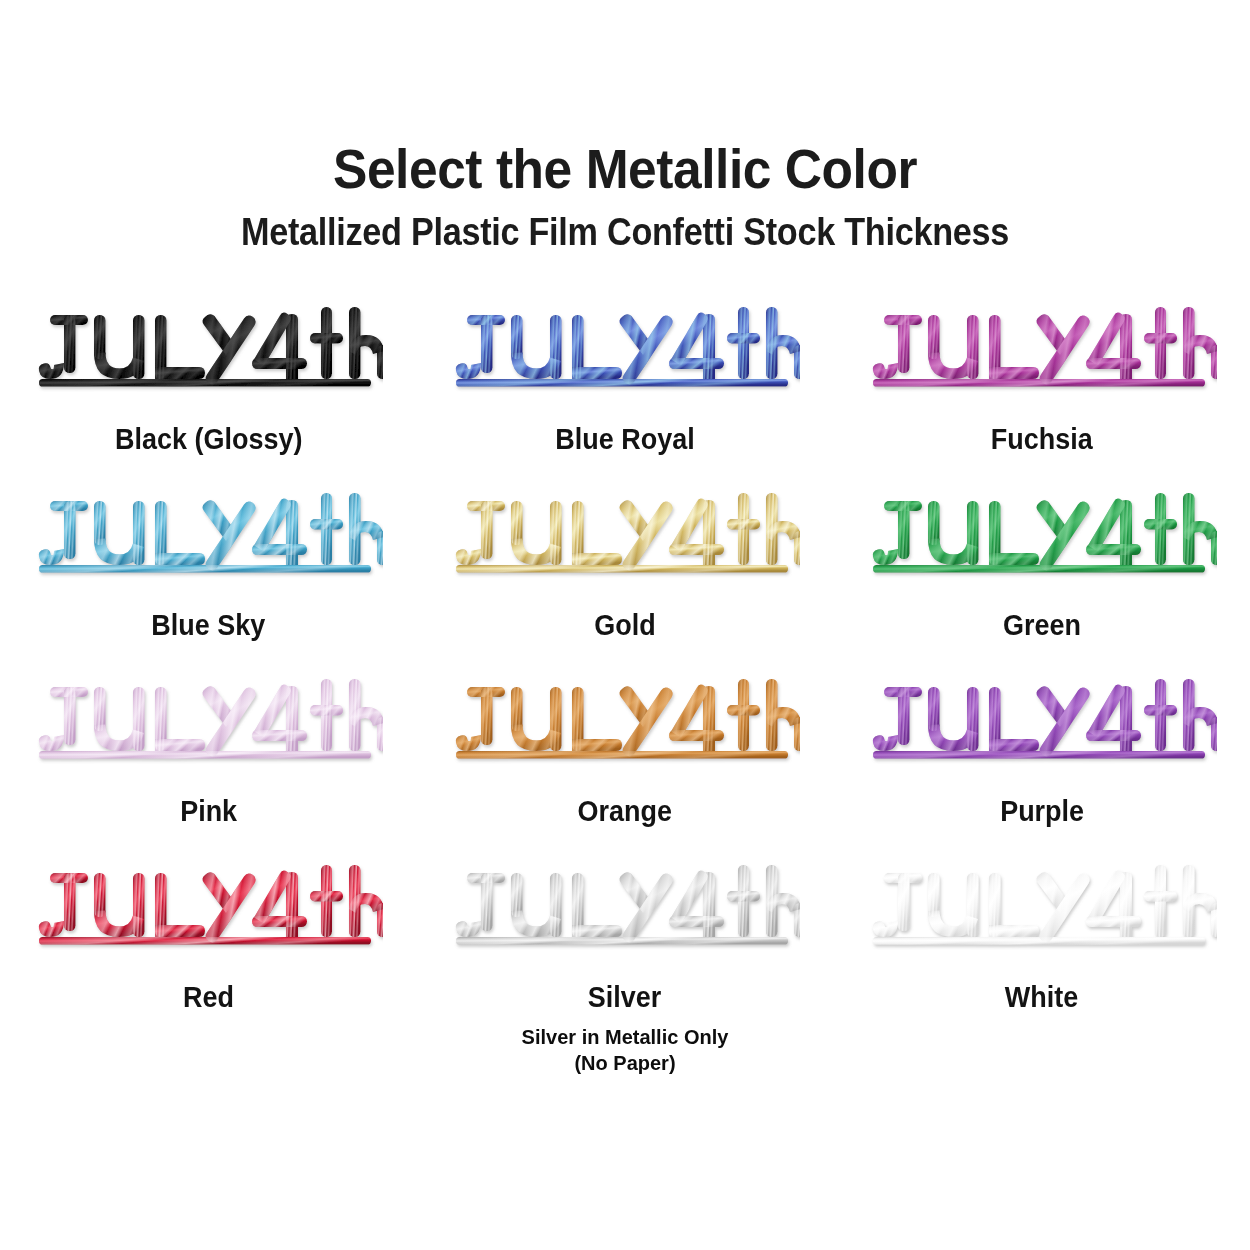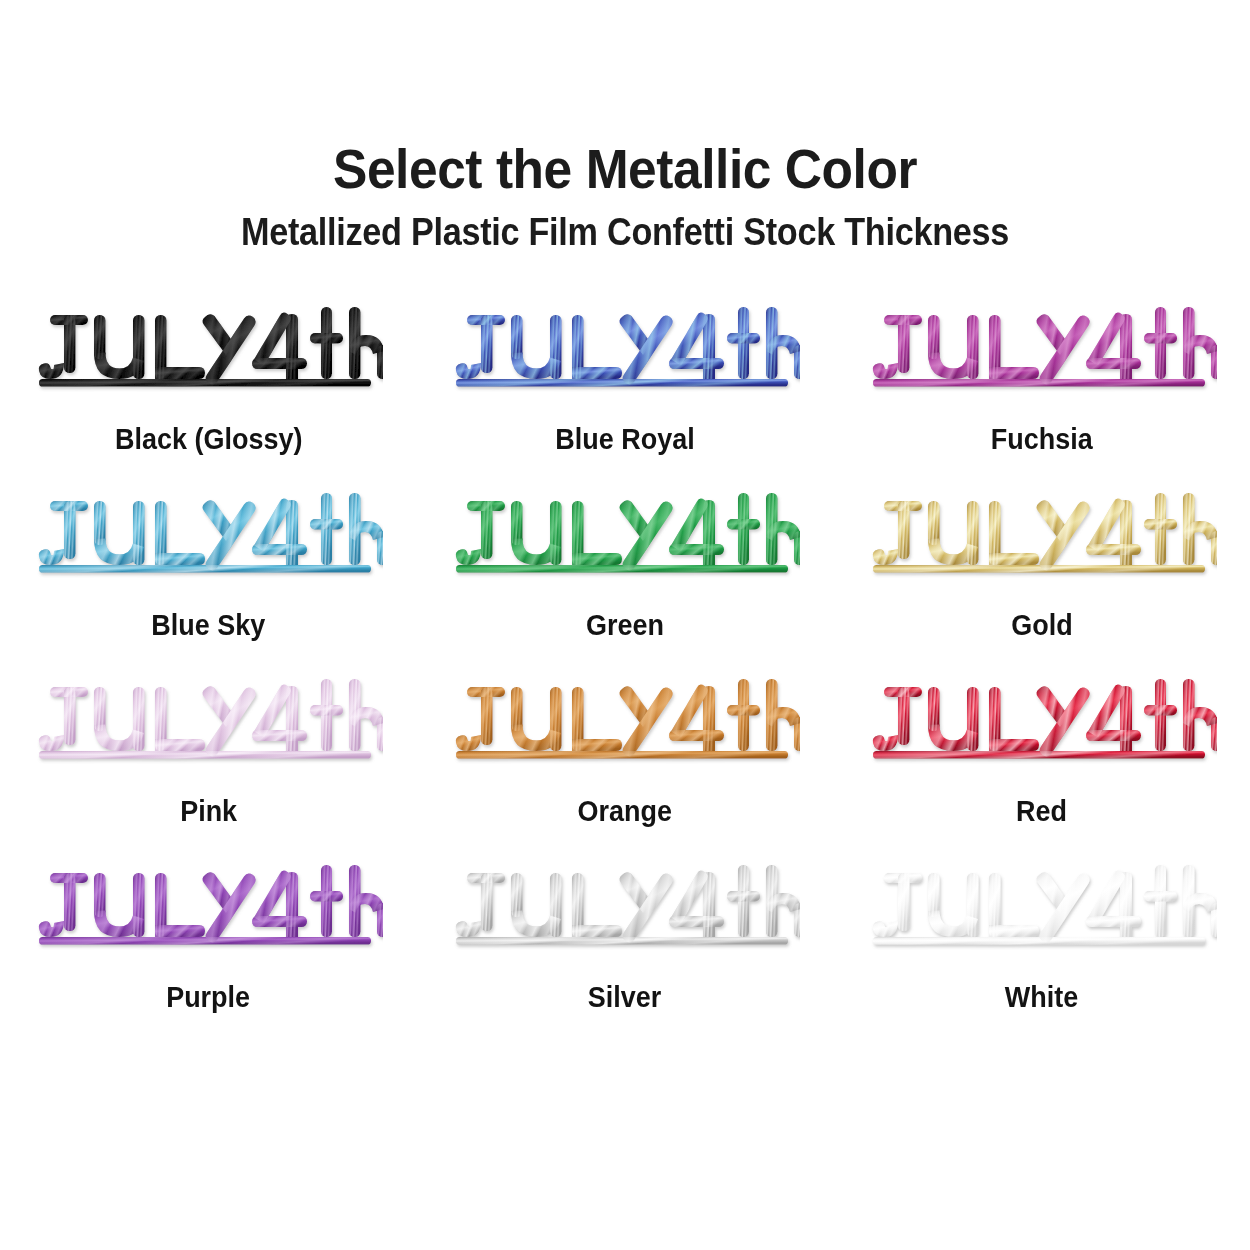--- a/index.html
+++ b/index.html
@@ -429,20 +429,102 @@
       </g>
     </g>
   </svg>
         </div>
         <div class="label">Blue Sky</div>
       </div>
       <div class="cell">
         <div class="swatch">
   <svg viewBox="0 0 350 96" xmlns="http://www.w3.org/2000/svg" aria-hidden="true">
     <defs>
+      <linearGradient id="g4" x1="0" y1="0" x2="0.35" y2="1">
+        <stop offset="0%" stop-color="#a8893a"></stop>
+        <stop offset="22%" stop-color="#cfb35a"></stop>
+        <stop offset="48%" stop-color="#ece0a2"></stop>
+        <stop offset="66%" stop-color="#cfb35a"></stop>
+        <stop offset="100%" stop-color="#a8893a"></stop>
+      </linearGradient>
+      <linearGradient id="h4" x1="0" y1="0" x2="1" y2="0.25">
+        <stop offset="0%" stop-color="#fdfbe8" stop-opacity="0"></stop>
+        <stop offset="34%" stop-color="#fdfbe8" stop-opacity="0.55"></stop>
+        <stop offset="44%" stop-color="#fdfbe8" stop-opacity="0.05"></stop>
+        <stop offset="62%" stop-color="#fdfbe8" stop-opacity="0.70"></stop>
+        <stop offset="72%" stop-color="#fdfbe8" stop-opacity="0"></stop>
+        <stop offset="88%" stop-color="#fdfbe8" stop-opacity="0.45"></stop>
+        <stop offset="100%" stop-color="#fdfbe8" stop-opacity="0"></stop>
+      </linearGradient>
+      <filter id="f4" x="-12%" y="-12%" width="128%" height="135%">
+        <feDropShadow dx="1.2" dy="2.2" stdDeviation="1.6" flood-color="#8d8d8d" flood-opacity="0.45"></feDropShadow>
+      </filter>
+    </defs>
+
+    <g filter="url(#f4)">
+      <g fill="url(#g4)">
+
+        <rect x="6" y="78" width="332" height="7.5" rx="3.6"></rect>
+
+        <rect x="17" y="14" width="38" height="10" rx="5"></rect>
+        <rect x="31" y="14" width="11.5" height="58" rx="5.5"></rect>
+        <path d="M31 62 q0 16 -14 16 q-9 0 -11 -8 q-1.5 -6 5 -7.5 q5.5 -1.2 6.5 4 q0.4 2.2 2.6 1.8 q0.9 -0.3 0.9 -4.4 Z"></path>
+
+        <rect x="61" y="14" width="11.5" height="44" rx="5.5"></rect>
+        <rect x="100" y="14" width="11.5" height="64" rx="5.5"></rect>
+        <path d="M61 52 q0 26 25 26 q20 0 25 -18 l-11 -3.5 q-3 11 -13.5 11 q-14 0 -14 -16 Z"></path>
+
+        <rect x="122" y="14" width="11.5" height="64" rx="5.5"></rect>
+        <path d="M122 66 h44 q6 0 6 6 q0 6 -6 6 h-44 Z"></path>
+
+        <path d="M172 16 q4.5 -5 9.5 -1 l20 28 l-8.5 11 l-22 -30 q-3.5 -4.5 1 -8 Z"></path>
+        <path d="M220 16 q4.5 3.5 1.5 8.5 l-37 56 q-3.5 5 -9 1.5 q-5 -3.5 -1.5 -8.5 l37 -56 q3.5 -5 9 -1.5 Z"></path>
+
+        <path d="M259 13 q6 0 6 6 v59 h-12 v-59 q0 -6 6 -6 Z"></path>
+        <path d="M254.5 13 q5 2.5 2.5 7.5 l-26 44 l-10 -6 l26 -44 q2.5 -5 7.5 -1.5 Z"></path>
+        <rect x="219" y="57" width="55" height="11" rx="5.2"></rect>
+
+        <rect x="288" y="6" width="11" height="72" rx="5.4"></rect>
+        <rect x="277" y="32" width="33" height="10.5" rx="5"></rect>
+
+        <rect x="316" y="6" width="11.5" height="72" rx="5.5"></rect>
+        <rect x="344" y="44" width="11.5" height="34" rx="5.5"></rect>
+        <path d="M316 50 q2 -16 17 -16 q16 0 18 16 l-11 3 q-2 -8 -8 -8 q-8 0 -9 9 Z"></path>
+      </g>
+
+      <g fill="url(#h4)">
+        <rect x="6" y="78" width="332" height="7.5" rx="3.6"></rect>
+        <rect x="17" y="14" width="38" height="10" rx="5"></rect>
+        <rect x="31" y="14" width="11.5" height="58" rx="5.5"></rect>
+        <path d="M31 62 q0 16 -14 16 q-9 0 -11 -8 q-1.5 -6 5 -7.5 q5.5 -1.2 6.5 4 q0.4 2.2 2.6 1.8 q0.9 -0.3 0.9 -4.4 Z"></path>
+        <rect x="61" y="14" width="11.5" height="44" rx="5.5"></rect>
+        <rect x="100" y="14" width="11.5" height="64" rx="5.5"></rect>
+        <path d="M61 52 q0 26 25 26 q20 0 25 -18 l-11 -3.5 q-3 11 -13.5 11 q-14 0 -14 -16 Z"></path>
+        <rect x="122" y="14" width="11.5" height="64" rx="5.5"></rect>
+        <path d="M122 66 h44 q6 0 6 6 q0 6 -6 6 h-44 Z"></path>
+        <path d="M172 16 q4.5 -5 9.5 -1 l20 28 l-8.5 11 l-22 -30 q-3.5 -4.5 1 -8 Z"></path>
+        <path d="M220 16 q4.5 3.5 1.5 8.5 l-37 56 q-3.5 5 -9 1.5 q-5 -3.5 -1.5 -8.5 l37 -56 q3.5 -5 9 -1.5 Z"></path>
+        <path d="M259 13 q6 0 6 6 v59 h-12 v-59 q0 -6 6 -6 Z"></path>
+        <path d="M254.5 13 q5 2.5 2.5 7.5 l-26 44 l-10 -6 l26 -44 q2.5 -5 7.5 -1.5 Z"></path>
+        <rect x="219" y="57" width="55" height="11" rx="5.2"></rect>
+        <rect x="288" y="6" width="11" height="72" rx="5.4"></rect>
+        <rect x="277" y="32" width="33" height="10.5" rx="5"></rect>
+        <rect x="316" y="6" width="11.5" height="72" rx="5.5"></rect>
+        <rect x="344" y="44" width="11.5" height="34" rx="5.5"></rect>
+        <path d="M316 50 q2 -16 17 -16 q16 0 18 16 l-11 3 q-2 -8 -8 -8 q-8 0 -9 9 Z"></path>
+      </g>
+    </g>
+  </svg>
+        </div>
+        <div class="label">Gold</div>
+      </div>
+      <div class="cell">
+        <div class="swatch">
+  <svg viewBox="0 0 350 96" xmlns="http://www.w3.org/2000/svg" aria-hidden="true">
+    <defs>
       <linearGradient id="g5" x1="0" y1="0" x2="0.35" y2="1">
         <stop offset="0%" stop-color="#147a33"></stop>
         <stop offset="22%" stop-color="#1c9a43"></stop>
         <stop offset="48%" stop-color="#44b666"></stop>
         <stop offset="66%" stop-color="#1c9a43"></stop>
         <stop offset="100%" stop-color="#147a33"></stop>
       </linearGradient>
       <linearGradient id="h5" x1="0" y1="0" x2="1" y2="0.25">
         <stop offset="0%" stop-color="#8ed9a2" stop-opacity="0"></stop>
         <stop offset="34%" stop-color="#8ed9a2" stop-opacity="0.55"></stop>
@@ -511,102 +593,20 @@
       </g>
     </g>
   </svg>
         </div>
         <div class="label">Green</div>
       </div>
       <div class="cell">
         <div class="swatch">
   <svg viewBox="0 0 350 96" xmlns="http://www.w3.org/2000/svg" aria-hidden="true">
     <defs>
-      <linearGradient id="g4" x1="0" y1="0" x2="0.35" y2="1">
-        <stop offset="0%" stop-color="#a8893a"></stop>
-        <stop offset="22%" stop-color="#cfb35a"></stop>
-        <stop offset="48%" stop-color="#ece0a2"></stop>
-        <stop offset="66%" stop-color="#cfb35a"></stop>
-        <stop offset="100%" stop-color="#a8893a"></stop>
-      </linearGradient>
-      <linearGradient id="h4" x1="0" y1="0" x2="1" y2="0.25">
-        <stop offset="0%" stop-color="#fdfbe8" stop-opacity="0"></stop>
-        <stop offset="34%" stop-color="#fdfbe8" stop-opacity="0.55"></stop>
-        <stop offset="44%" stop-color="#fdfbe8" stop-opacity="0.05"></stop>
-        <stop offset="62%" stop-color="#fdfbe8" stop-opacity="0.70"></stop>
-        <stop offset="72%" stop-color="#fdfbe8" stop-opacity="0"></stop>
-        <stop offset="88%" stop-color="#fdfbe8" stop-opacity="0.45"></stop>
-        <stop offset="100%" stop-color="#fdfbe8" stop-opacity="0"></stop>
-      </linearGradient>
-      <filter id="f4" x="-12%" y="-12%" width="128%" height="135%">
-        <feDropShadow dx="1.2" dy="2.2" stdDeviation="1.6" flood-color="#8d8d8d" flood-opacity="0.45"></feDropShadow>
-      </filter>
-    </defs>
-
-    <g filter="url(#f4)">
-      <g fill="url(#g4)">
-
-        <rect x="6" y="78" width="332" height="7.5" rx="3.6"></rect>
-
-        <rect x="17" y="14" width="38" height="10" rx="5"></rect>
-        <rect x="31" y="14" width="11.5" height="58" rx="5.5"></rect>
-        <path d="M31 62 q0 16 -14 16 q-9 0 -11 -8 q-1.5 -6 5 -7.5 q5.5 -1.2 6.5 4 q0.4 2.2 2.6 1.8 q0.9 -0.3 0.9 -4.4 Z"></path>
-
-        <rect x="61" y="14" width="11.5" height="44" rx="5.5"></rect>
-        <rect x="100" y="14" width="11.5" height="64" rx="5.5"></rect>
-        <path d="M61 52 q0 26 25 26 q20 0 25 -18 l-11 -3.5 q-3 11 -13.5 11 q-14 0 -14 -16 Z"></path>
-
-        <rect x="122" y="14" width="11.5" height="64" rx="5.5"></rect>
-        <path d="M122 66 h44 q6 0 6 6 q0 6 -6 6 h-44 Z"></path>
-
-        <path d="M172 16 q4.5 -5 9.5 -1 l20 28 l-8.5 11 l-22 -30 q-3.5 -4.5 1 -8 Z"></path>
-        <path d="M220 16 q4.5 3.5 1.5 8.5 l-37 56 q-3.5 5 -9 1.5 q-5 -3.5 -1.5 -8.5 l37 -56 q3.5 -5 9 -1.5 Z"></path>
-
-        <path d="M259 13 q6 0 6 6 v59 h-12 v-59 q0 -6 6 -6 Z"></path>
-        <path d="M254.5 13 q5 2.5 2.5 7.5 l-26 44 l-10 -6 l26 -44 q2.5 -5 7.5 -1.5 Z"></path>
-        <rect x="219" y="57" width="55" height="11" rx="5.2"></rect>
-
-        <rect x="288" y="6" width="11" height="72" rx="5.4"></rect>
-        <rect x="277" y="32" width="33" height="10.5" rx="5"></rect>
-
-        <rect x="316" y="6" width="11.5" height="72" rx="5.5"></rect>
-        <rect x="344" y="44" width="11.5" height="34" rx="5.5"></rect>
-        <path d="M316 50 q2 -16 17 -16 q16 0 18 16 l-11 3 q-2 -8 -8 -8 q-8 0 -9 9 Z"></path>
-      </g>
-
-      <g fill="url(#h4)">
-        <rect x="6" y="78" width="332" height="7.5" rx="3.6"></rect>
-        <rect x="17" y="14" width="38" height="10" rx="5"></rect>
-        <rect x="31" y="14" width="11.5" height="58" rx="5.5"></rect>
-        <path d="M31 62 q0 16 -14 16 q-9 0 -11 -8 q-1.5 -6 5 -7.5 q5.5 -1.2 6.5 4 q0.4 2.2 2.6 1.8 q0.9 -0.3 0.9 -4.4 Z"></path>
-        <rect x="61" y="14" width="11.5" height="44" rx="5.5"></rect>
-        <rect x="100" y="14" width="11.5" height="64" rx="5.5"></rect>
-        <path d="M61 52 q0 26 25 26 q20 0 25 -18 l-11 -3.5 q-3 11 -13.5 11 q-14 0 -14 -16 Z"></path>
-        <rect x="122" y="14" width="11.5" height="64" rx="5.5"></rect>
-        <path d="M122 66 h44 q6 0 6 6 q0 6 -6 6 h-44 Z"></path>
-        <path d="M172 16 q4.5 -5 9.5 -1 l20 28 l-8.5 11 l-22 -30 q-3.5 -4.5 1 -8 Z"></path>
-        <path d="M220 16 q4.5 3.5 1.5 8.5 l-37 56 q-3.5 5 -9 1.5 q-5 -3.5 -1.5 -8.5 l37 -56 q3.5 -5 9 -1.5 Z"></path>
-        <path d="M259 13 q6 0 6 6 v59 h-12 v-59 q0 -6 6 -6 Z"></path>
-        <path d="M254.5 13 q5 2.5 2.5 7.5 l-26 44 l-10 -6 l26 -44 q2.5 -5 7.5 -1.5 Z"></path>
-        <rect x="219" y="57" width="55" height="11" rx="5.2"></rect>
-        <rect x="288" y="6" width="11" height="72" rx="5.4"></rect>
-        <rect x="277" y="32" width="33" height="10.5" rx="5"></rect>
-        <rect x="316" y="6" width="11.5" height="72" rx="5.5"></rect>
-        <rect x="344" y="44" width="11.5" height="34" rx="5.5"></rect>
-        <path d="M316 50 q2 -16 17 -16 q16 0 18 16 l-11 3 q-2 -8 -8 -8 q-8 0 -9 9 Z"></path>
-      </g>
-    </g>
-  </svg>
-        </div>
-        <div class="label">Gold</div>
-      </div>
-      <div class="cell">
-        <div class="swatch">
-  <svg viewBox="0 0 350 96" xmlns="http://www.w3.org/2000/svg" aria-hidden="true">
-    <defs>
       <linearGradient id="g7" x1="0" y1="0" x2="0.35" y2="1">
         <stop offset="0%" stop-color="#c49fc8"></stop>
         <stop offset="22%" stop-color="#dcbddd"></stop>
         <stop offset="48%" stop-color="#eddcee"></stop>
         <stop offset="66%" stop-color="#dcbddd"></stop>
         <stop offset="100%" stop-color="#c49fc8"></stop>
       </linearGradient>
       <linearGradient id="h7" x1="0" y1="0" x2="1" y2="0.25">
         <stop offset="0%" stop-color="#fdf6fd" stop-opacity="0"></stop>
         <stop offset="34%" stop-color="#fdf6fd" stop-opacity="0.55"></stop>
@@ -757,20 +757,102 @@
       </g>
     </g>
   </svg>
         </div>
         <div class="label">Orange</div>
       </div>
       <div class="cell">
         <div class="swatch">
   <svg viewBox="0 0 350 96" xmlns="http://www.w3.org/2000/svg" aria-hidden="true">
     <defs>
+      <linearGradient id="g8" x1="0" y1="0" x2="0.35" y2="1">
+        <stop offset="0%" stop-color="#6d2d90"></stop>
+        <stop offset="22%" stop-color="#8a3fb0"></stop>
+        <stop offset="48%" stop-color="#a865c9"></stop>
+        <stop offset="66%" stop-color="#8a3fb0"></stop>
+        <stop offset="100%" stop-color="#6d2d90"></stop>
+      </linearGradient>
+      <linearGradient id="h8" x1="0" y1="0" x2="1" y2="0.25">
+        <stop offset="0%" stop-color="#cfa3e2" stop-opacity="0"></stop>
+        <stop offset="34%" stop-color="#cfa3e2" stop-opacity="0.55"></stop>
+        <stop offset="44%" stop-color="#cfa3e2" stop-opacity="0.05"></stop>
+        <stop offset="62%" stop-color="#cfa3e2" stop-opacity="0.70"></stop>
+        <stop offset="72%" stop-color="#cfa3e2" stop-opacity="0"></stop>
+        <stop offset="88%" stop-color="#cfa3e2" stop-opacity="0.45"></stop>
+        <stop offset="100%" stop-color="#cfa3e2" stop-opacity="0"></stop>
+      </linearGradient>
+      <filter id="f8" x="-12%" y="-12%" width="128%" height="135%">
+        <feDropShadow dx="1.2" dy="2.2" stdDeviation="1.6" flood-color="#8d8d8d" flood-opacity="0.45"></feDropShadow>
+      </filter>
+    </defs>
+
+    <g filter="url(#f8)">
+      <g fill="url(#g8)">
+
+        <rect x="6" y="78" width="332" height="7.5" rx="3.6"></rect>
+
+        <rect x="17" y="14" width="38" height="10" rx="5"></rect>
+        <rect x="31" y="14" width="11.5" height="58" rx="5.5"></rect>
+        <path d="M31 62 q0 16 -14 16 q-9 0 -11 -8 q-1.5 -6 5 -7.5 q5.5 -1.2 6.5 4 q0.4 2.2 2.6 1.8 q0.9 -0.3 0.9 -4.4 Z"></path>
+
+        <rect x="61" y="14" width="11.5" height="44" rx="5.5"></rect>
+        <rect x="100" y="14" width="11.5" height="64" rx="5.5"></rect>
+        <path d="M61 52 q0 26 25 26 q20 0 25 -18 l-11 -3.5 q-3 11 -13.5 11 q-14 0 -14 -16 Z"></path>
+
+        <rect x="122" y="14" width="11.5" height="64" rx="5.5"></rect>
+        <path d="M122 66 h44 q6 0 6 6 q0 6 -6 6 h-44 Z"></path>
+
+        <path d="M172 16 q4.5 -5 9.5 -1 l20 28 l-8.5 11 l-22 -30 q-3.5 -4.5 1 -8 Z"></path>
+        <path d="M220 16 q4.5 3.5 1.5 8.5 l-37 56 q-3.5 5 -9 1.5 q-5 -3.5 -1.5 -8.5 l37 -56 q3.5 -5 9 -1.5 Z"></path>
+
+        <path d="M259 13 q6 0 6 6 v59 h-12 v-59 q0 -6 6 -6 Z"></path>
+        <path d="M254.5 13 q5 2.5 2.5 7.5 l-26 44 l-10 -6 l26 -44 q2.5 -5 7.5 -1.5 Z"></path>
+        <rect x="219" y="57" width="55" height="11" rx="5.2"></rect>
+
+        <rect x="288" y="6" width="11" height="72" rx="5.4"></rect>
+        <rect x="277" y="32" width="33" height="10.5" rx="5"></rect>
+
+        <rect x="316" y="6" width="11.5" height="72" rx="5.5"></rect>
+        <rect x="344" y="44" width="11.5" height="34" rx="5.5"></rect>
+        <path d="M316 50 q2 -16 17 -16 q16 0 18 16 l-11 3 q-2 -8 -8 -8 q-8 0 -9 9 Z"></path>
+      </g>
+
+      <g fill="url(#h8)">
+        <rect x="6" y="78" width="332" height="7.5" rx="3.6"></rect>
+        <rect x="17" y="14" width="38" height="10" rx="5"></rect>
+        <rect x="31" y="14" width="11.5" height="58" rx="5.5"></rect>
+        <path d="M31 62 q0 16 -14 16 q-9 0 -11 -8 q-1.5 -6 5 -7.5 q5.5 -1.2 6.5 4 q0.4 2.2 2.6 1.8 q0.9 -0.3 0.9 -4.4 Z"></path>
+        <rect x="61" y="14" width="11.5" height="44" rx="5.5"></rect>
+        <rect x="100" y="14" width="11.5" height="64" rx="5.5"></rect>
+        <path d="M61 52 q0 26 25 26 q20 0 25 -18 l-11 -3.5 q-3 11 -13.5 11 q-14 0 -14 -16 Z"></path>
+        <rect x="122" y="14" width="11.5" height="64" rx="5.5"></rect>
+        <path d="M122 66 h44 q6 0 6 6 q0 6 -6 6 h-44 Z"></path>
+        <path d="M172 16 q4.5 -5 9.5 -1 l20 28 l-8.5 11 l-22 -30 q-3.5 -4.5 1 -8 Z"></path>
+        <path d="M220 16 q4.5 3.5 1.5 8.5 l-37 56 q-3.5 5 -9 1.5 q-5 -3.5 -1.5 -8.5 l37 -56 q3.5 -5 9 -1.5 Z"></path>
+        <path d="M259 13 q6 0 6 6 v59 h-12 v-59 q0 -6 6 -6 Z"></path>
+        <path d="M254.5 13 q5 2.5 2.5 7.5 l-26 44 l-10 -6 l26 -44 q2.5 -5 7.5 -1.5 Z"></path>
+        <rect x="219" y="57" width="55" height="11" rx="5.2"></rect>
+        <rect x="288" y="6" width="11" height="72" rx="5.4"></rect>
+        <rect x="277" y="32" width="33" height="10.5" rx="5"></rect>
+        <rect x="316" y="6" width="11.5" height="72" rx="5.5"></rect>
+        <rect x="344" y="44" width="11.5" height="34" rx="5.5"></rect>
+        <path d="M316 50 q2 -16 17 -16 q16 0 18 16 l-11 3 q-2 -8 -8 -8 q-8 0 -9 9 Z"></path>
+      </g>
+    </g>
+  </svg>
+        </div>
+        <div class="label">Purple</div>
+      </div>
+      <div class="cell">
+        <div class="swatch">
+  <svg viewBox="0 0 350 96" xmlns="http://www.w3.org/2000/svg" aria-hidden="true">
+    <defs>
       <linearGradient id="g9" x1="0" y1="0" x2="0.35" y2="1">
         <stop offset="0%" stop-color="#8e0a20"></stop>
         <stop offset="22%" stop-color="#c8102e"></stop>
         <stop offset="48%" stop-color="#e8304c"></stop>
         <stop offset="66%" stop-color="#c8102e"></stop>
         <stop offset="100%" stop-color="#8e0a20"></stop>
       </linearGradient>
       <linearGradient id="h9" x1="0" y1="0" x2="1" y2="0.25">
         <stop offset="0%" stop-color="#ffd9de" stop-opacity="0"></stop>
         <stop offset="34%" stop-color="#ffd9de" stop-opacity="0.55"></stop>
@@ -839,102 +921,20 @@
       </g>
     </g>
   </svg>
         </div>
         <div class="label">Red</div>
       </div>
       <div class="cell">
         <div class="swatch">
   <svg viewBox="0 0 350 96" xmlns="http://www.w3.org/2000/svg" aria-hidden="true">
     <defs>
-      <linearGradient id="g8" x1="0" y1="0" x2="0.35" y2="1">
-        <stop offset="0%" stop-color="#6d2d90"></stop>
-        <stop offset="22%" stop-color="#8a3fb0"></stop>
-        <stop offset="48%" stop-color="#a865c9"></stop>
-        <stop offset="66%" stop-color="#8a3fb0"></stop>
-        <stop offset="100%" stop-color="#6d2d90"></stop>
-      </linearGradient>
-      <linearGradient id="h8" x1="0" y1="0" x2="1" y2="0.25">
-        <stop offset="0%" stop-color="#cfa3e2" stop-opacity="0"></stop>
-        <stop offset="34%" stop-color="#cfa3e2" stop-opacity="0.55"></stop>
-        <stop offset="44%" stop-color="#cfa3e2" stop-opacity="0.05"></stop>
-        <stop offset="62%" stop-color="#cfa3e2" stop-opacity="0.70"></stop>
-        <stop offset="72%" stop-color="#cfa3e2" stop-opacity="0"></stop>
-        <stop offset="88%" stop-color="#cfa3e2" stop-opacity="0.45"></stop>
-        <stop offset="100%" stop-color="#cfa3e2" stop-opacity="0"></stop>
-      </linearGradient>
-      <filter id="f8" x="-12%" y="-12%" width="128%" height="135%">
-        <feDropShadow dx="1.2" dy="2.2" stdDeviation="1.6" flood-color="#8d8d8d" flood-opacity="0.45"></feDropShadow>
-      </filter>
-    </defs>
-
-    <g filter="url(#f8)">
-      <g fill="url(#g8)">
-
-        <rect x="6" y="78" width="332" height="7.5" rx="3.6"></rect>
-
-        <rect x="17" y="14" width="38" height="10" rx="5"></rect>
-        <rect x="31" y="14" width="11.5" height="58" rx="5.5"></rect>
-        <path d="M31 62 q0 16 -14 16 q-9 0 -11 -8 q-1.5 -6 5 -7.5 q5.5 -1.2 6.5 4 q0.4 2.2 2.6 1.8 q0.9 -0.3 0.9 -4.4 Z"></path>
-
-        <rect x="61" y="14" width="11.5" height="44" rx="5.5"></rect>
-        <rect x="100" y="14" width="11.5" height="64" rx="5.5"></rect>
-        <path d="M61 52 q0 26 25 26 q20 0 25 -18 l-11 -3.5 q-3 11 -13.5 11 q-14 0 -14 -16 Z"></path>
-
-        <rect x="122" y="14" width="11.5" height="64" rx="5.5"></rect>
-        <path d="M122 66 h44 q6 0 6 6 q0 6 -6 6 h-44 Z"></path>
-
-        <path d="M172 16 q4.5 -5 9.5 -1 l20 28 l-8.5 11 l-22 -30 q-3.5 -4.5 1 -8 Z"></path>
-        <path d="M220 16 q4.5 3.5 1.5 8.5 l-37 56 q-3.5 5 -9 1.5 q-5 -3.5 -1.5 -8.5 l37 -56 q3.5 -5 9 -1.5 Z"></path>
-
-        <path d="M259 13 q6 0 6 6 v59 h-12 v-59 q0 -6 6 -6 Z"></path>
-        <path d="M254.5 13 q5 2.5 2.5 7.5 l-26 44 l-10 -6 l26 -44 q2.5 -5 7.5 -1.5 Z"></path>
-        <rect x="219" y="57" width="55" height="11" rx="5.2"></rect>
-
-        <rect x="288" y="6" width="11" height="72" rx="5.4"></rect>
-        <rect x="277" y="32" width="33" height="10.5" rx="5"></rect>
-
-        <rect x="316" y="6" width="11.5" height="72" rx="5.5"></rect>
-        <rect x="344" y="44" width="11.5" height="34" rx="5.5"></rect>
-        <path d="M316 50 q2 -16 17 -16 q16 0 18 16 l-11 3 q-2 -8 -8 -8 q-8 0 -9 9 Z"></path>
-      </g>
-
-      <g fill="url(#h8)">
-        <rect x="6" y="78" width="332" height="7.5" rx="3.6"></rect>
-        <rect x="17" y="14" width="38" height="10" rx="5"></rect>
-        <rect x="31" y="14" width="11.5" height="58" rx="5.5"></rect>
-        <path d="M31 62 q0 16 -14 16 q-9 0 -11 -8 q-1.5 -6 5 -7.5 q5.5 -1.2 6.5 4 q0.4 2.2 2.6 1.8 q0.9 -0.3 0.9 -4.4 Z"></path>
-        <rect x="61" y="14" width="11.5" height="44" rx="5.5"></rect>
-        <rect x="100" y="14" width="11.5" height="64" rx="5.5"></rect>
-        <path d="M61 52 q0 26 25 26 q20 0 25 -18 l-11 -3.5 q-3 11 -13.5 11 q-14 0 -14 -16 Z"></path>
-        <rect x="122" y="14" width="11.5" height="64" rx="5.5"></rect>
-        <path d="M122 66 h44 q6 0 6 6 q0 6 -6 6 h-44 Z"></path>
-        <path d="M172 16 q4.5 -5 9.5 -1 l20 28 l-8.5 11 l-22 -30 q-3.5 -4.5 1 -8 Z"></path>
-        <path d="M220 16 q4.5 3.5 1.5 8.5 l-37 56 q-3.5 5 -9 1.5 q-5 -3.5 -1.5 -8.5 l37 -56 q3.5 -5 9 -1.5 Z"></path>
-        <path d="M259 13 q6 0 6 6 v59 h-12 v-59 q0 -6 6 -6 Z"></path>
-        <path d="M254.5 13 q5 2.5 2.5 7.5 l-26 44 l-10 -6 l26 -44 q2.5 -5 7.5 -1.5 Z"></path>
-        <rect x="219" y="57" width="55" height="11" rx="5.2"></rect>
-        <rect x="288" y="6" width="11" height="72" rx="5.4"></rect>
-        <rect x="277" y="32" width="33" height="10.5" rx="5"></rect>
-        <rect x="316" y="6" width="11.5" height="72" rx="5.5"></rect>
-        <rect x="344" y="44" width="11.5" height="34" rx="5.5"></rect>
-        <path d="M316 50 q2 -16 17 -16 q16 0 18 16 l-11 3 q-2 -8 -8 -8 q-8 0 -9 9 Z"></path>
-      </g>
-    </g>
-  </svg>
-        </div>
-        <div class="label">Purple</div>
-      </div>
-      <div class="cell">
-        <div class="swatch">
-  <svg viewBox="0 0 350 96" xmlns="http://www.w3.org/2000/svg" aria-hidden="true">
-    <defs>
       <linearGradient id="g10" x1="0" y1="0" x2="0.35" y2="1">
         <stop offset="0%" stop-color="#a5a5a5"></stop>
         <stop offset="22%" stop-color="#c9c9c9"></stop>
         <stop offset="48%" stop-color="#e8e8e8"></stop>
         <stop offset="66%" stop-color="#c9c9c9"></stop>
         <stop offset="100%" stop-color="#a5a5a5"></stop>
       </linearGradient>
       <linearGradient id="h10" x1="0" y1="0" x2="1" y2="0.25">
         <stop offset="0%" stop-color="#ffffff" stop-opacity="0"></stop>
         <stop offset="34%" stop-color="#ffffff" stop-opacity="0.55"></stop>
@@ -998,20 +998,22 @@
         <rect x="288" y="6" width="11" height="72" rx="5.4"></rect>
         <rect x="277" y="32" width="33" height="10.5" rx="5"></rect>
         <rect x="316" y="6" width="11.5" height="72" rx="5.5"></rect>
         <rect x="344" y="44" width="11.5" height="34" rx="5.5"></rect>
         <path d="M316 50 q2 -16 17 -16 q16 0 18 16 l-11 3 q-2 -8 -8 -8 q-8 0 -9 9 Z"></path>
       </g>
     </g>
   </svg>
         </div>
         <div class="label">Silver</div>
+        <div class="subnote">Silver in Metallic Only
+(No Paper)</div>
       </div>
       <div class="cell">
         <div class="swatch">
   <svg viewBox="0 0 350 96" xmlns="http://www.w3.org/2000/svg" aria-hidden="true">
     <defs>
       <linearGradient id="g11" x1="0" y1="0" x2="0.35" y2="1">
         <stop offset="0%" stop-color="#d6d6d6"></stop>
         <stop offset="22%" stop-color="#f4f4f4"></stop>
         <stop offset="48%" stop-color="#ffffff"></stop>
         <stop offset="66%" stop-color="#f4f4f4"></stop>

